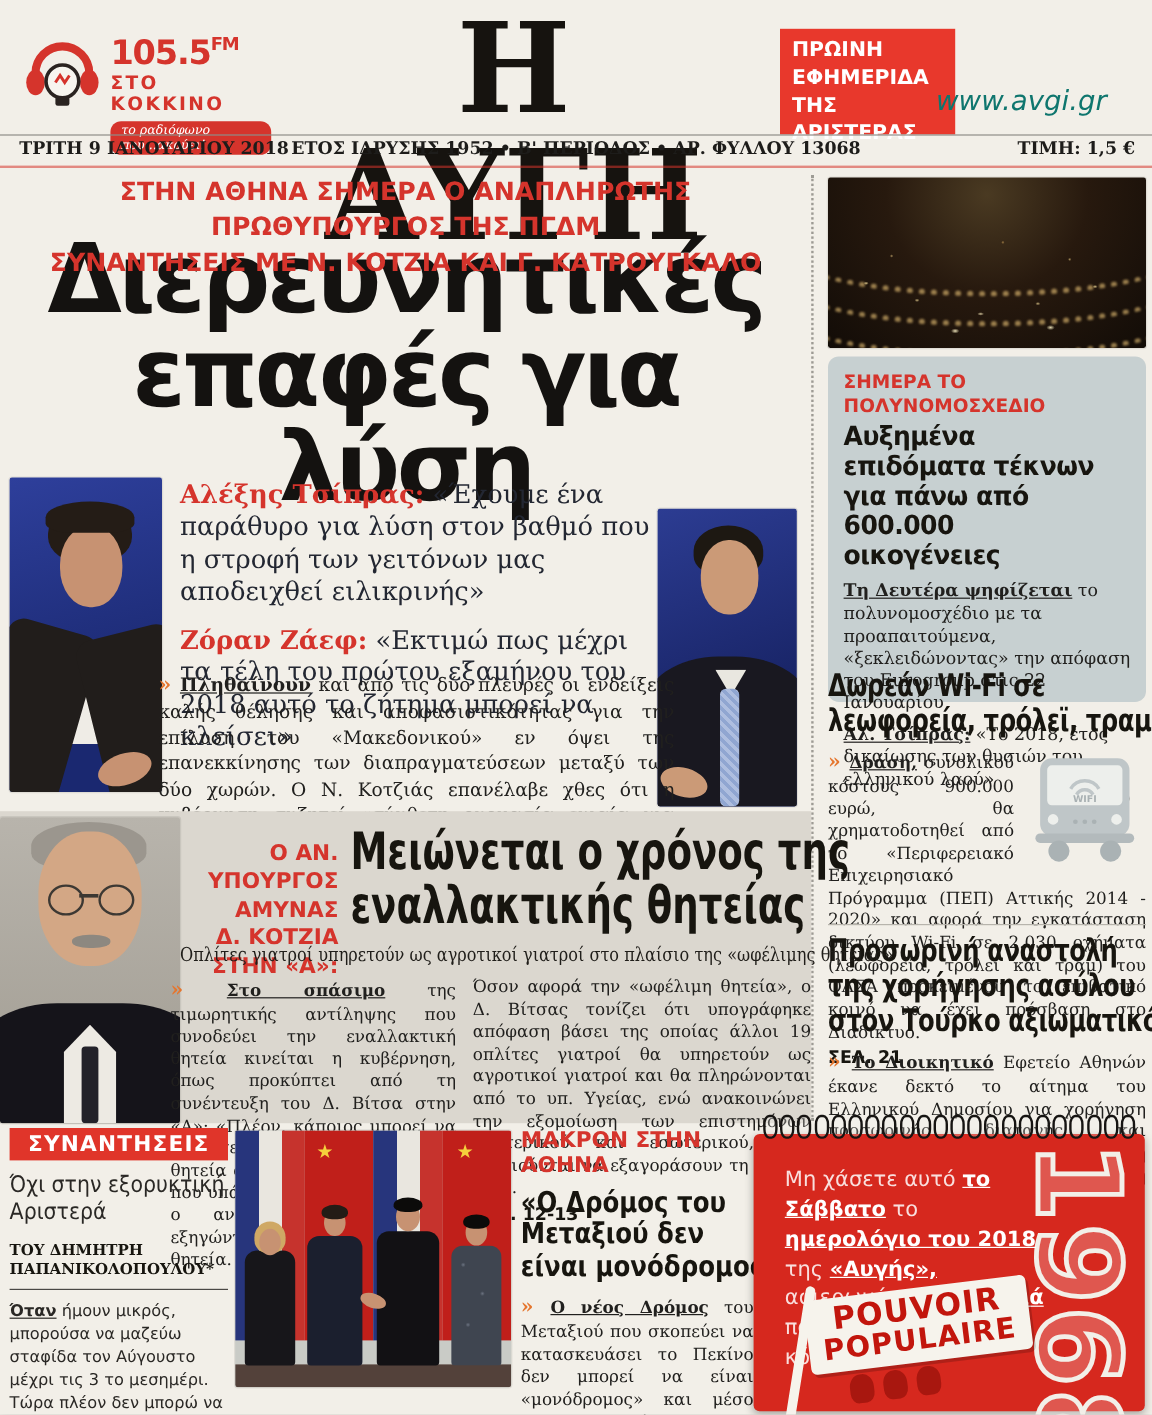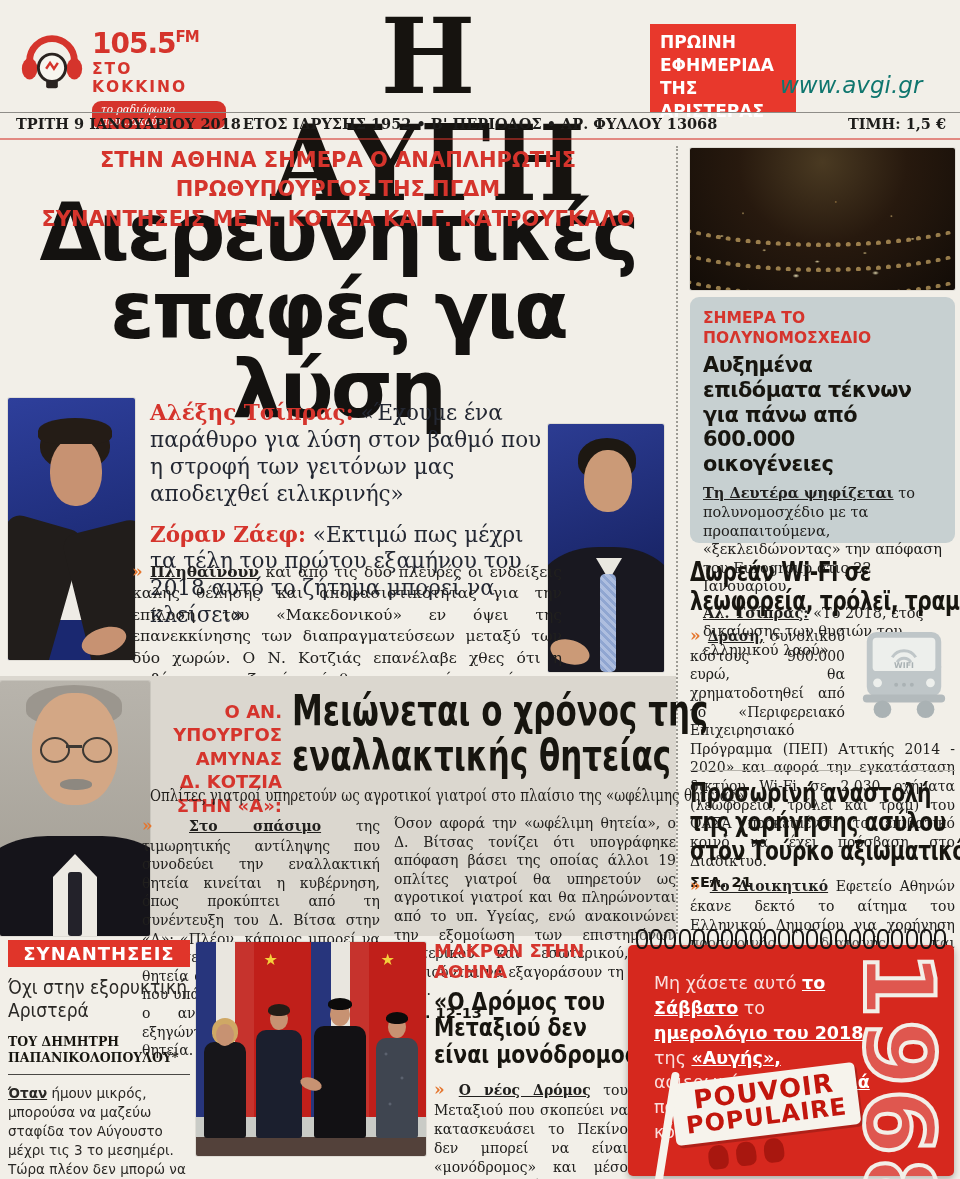--- a/index.html
+++ b/index.html
@@ -67,21 +67,21 @@
     radial-gradient(3px 2px at 12% 62%,rgba(255,230,160,.8),transparent 70%),
     radial-gradient(3px 2px at 28% 72%,rgba(255,230,160,.7),transparent 70%),
     radial-gradient(4px 2px at 48% 80%,rgba(255,240,190,.8),transparent 70%),
     radial-gradient(3px 2px at 66% 74%,rgba(255,230,160,.7),transparent 70%),
     radial-gradient(3px 2px at 84% 64%,rgba(255,230,160,.8),transparent 70%),
     radial-gradient(2px 2px at 20% 46%,rgba(255,220,140,.6),transparent 70%),
     radial-gradient(2px 2px at 76% 48%,rgba(255,220,140,.6),transparent 70%),
     radial-gradient(2px 2px at 55% 38%,rgba(255,200,110,.5),transparent 70%),
     radial-gradient(5px 3px at 40% 90%,rgba(255,245,200,.9),transparent 70%),
     radial-gradient(5px 3px at 70% 88%,rgba(255,245,200,.85),transparent 70%);}
-  .polybox{left:690px;top:297px;width:265px;height:246px;background:#c7d0d1;border-radius:9px;
+  .polybox{left:690px;top:297px;width:265px;height:288px;background:#c7d0d1;border-radius:9px;
            padding:11px 13px;box-sizing:border-box;}
   .poly-kicker{color:#d5342c;font-weight:bold;font-size:15.5px;line-height:1.3;}
   .poly-head{font-weight:bold;font-size:22px;line-height:1.12;margin-top:5px;letter-spacing:-.5px;
              transform:scaleX(.95);transform-origin:left top;color:#17150f;}
   .poly-p{margin-top:8px;font-family:"DejaVu Serif",serif;font-size:14.5px;line-height:1.28;color:#21201e;}
   .poly-ref{text-align:right;font-weight:bold;font-size:14px;margin-top:0;}
   .rcol-head{font-weight:bold;color:#17150f;font-size:26px;line-height:1.12;letter-spacing:-.5px;
              white-space:nowrap;transform:scaleX(.78);transform-origin:left top;}
   .wifi{left:690px;top:558px;width:265px;}
   .wifi-body{margin-top:8px;font-family:"DejaVu Serif",serif;font-size:14px;line-height:1.33;

